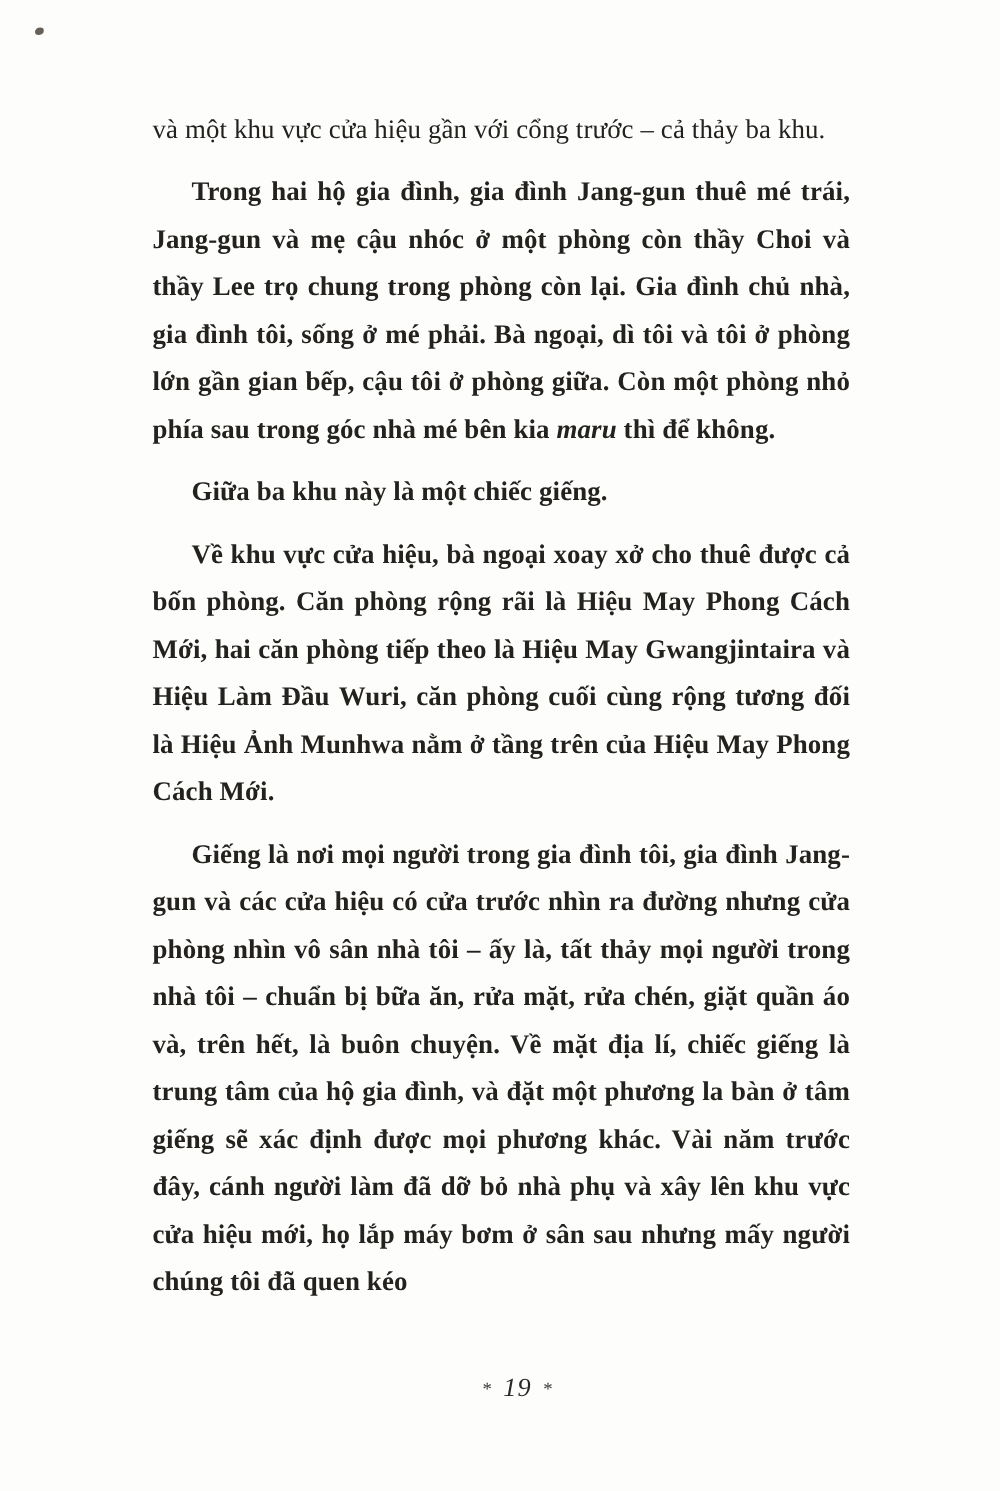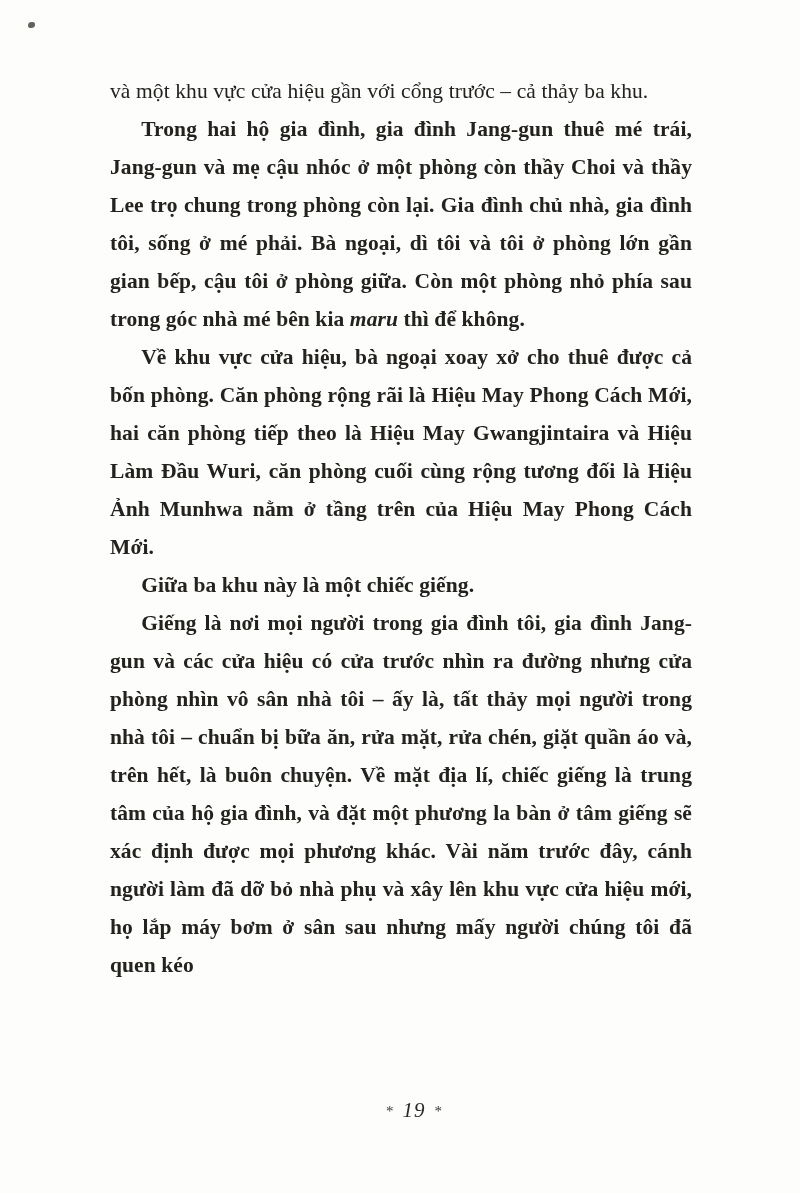--- a/index.html
+++ b/index.html
@@ -32,21 +32,21 @@
     left: 110px;
     top: 72px;
     width: 582px;
     font-size: 21.5px;
     line-height: 38px;
     text-align: justify;
     text-justify: inter-word;
     letter-spacing: 0.1px;
   }
   .text-block p {
-    margin: 0;
+    margin: 12px;
     padding: 0;
   }
   .text-block p.indent {
     text-indent: 1.45em;
     font-weight: bold;
   }
   .text-block .italic {
     font-style: italic;
   }
   .page-footer {
@@ -74,22 +74,22 @@
 </head>
 <body>
 
 <div class="book-page">
 
   <div class="scan-speck"></div>
 
   <div class="text-block">
       <p><span>và một khu vực cửa hiệu gần với cổng trước – cả thảy ba khu.</span></p>
       <p class="indent"><span>Trong hai hộ gia đình, gia đình Jang-gun thuê mé trái, Jang-gun và mẹ cậu nhóc ở một phòng còn thầy Choi và thầy Lee trọ chung trong phòng còn lại. Gia đình chủ nhà, gia đình tôi, sống ở mé phải. Bà ngoại, dì tôi và tôi ở phòng lớn gần gian bếp, cậu tôi ở phòng giữa. Còn một phòng nhỏ phía sau trong góc nhà mé bên kia </span><span class="italic">maru</span><span> thì để không.</span></p>
+      <p class="indent"><span>Giữa ba khu này là một chiếc giếng.</span></p>
       <p class="indent"><span>Về khu vực cửa hiệu, bà ngoại xoay xở cho thuê được cả bốn phòng. Căn phòng rộng rãi là Hiệu May Phong Cách Mới, hai căn phòng tiếp theo là Hiệu May Gwangjintaira và Hiệu Làm Đầu Wuri, căn phòng cuối cùng rộng tương đối là Hiệu Ảnh Munhwa nằm ở tầng trên của Hiệu May Phong Cách Mới.</span></p>
-      <p class="indent"><span>Giữa ba khu này là một chiếc giếng.</span></p>
       <p class="indent"><span>Giếng là nơi mọi người trong gia đình tôi, gia đình Jang-gun và các cửa hiệu có cửa trước nhìn ra đường nhưng cửa phòng nhìn vô sân nhà tôi – ấy là, tất thảy mọi người trong nhà tôi – chuẩn bị bữa ăn, rửa mặt, rửa chén, giặt quần áo và, trên hết, là buôn chuyện. Về mặt địa lí, chiếc giếng là trung tâm của hộ gia đình, và đặt một phương la bàn ở tâm giếng sẽ xác định được mọi phương khác. Vài năm trước đây, cánh người làm đã dỡ bỏ nhà phụ và xây lên khu vực cửa hiệu mới, họ lắp máy bơm ở sân sau nhưng mấy người chúng tôi đã quen kéo</span></p>
     </div>
 
   <div class="page-footer">
     <span class="ornament">*</span><span class="pn">19</span><span class="ornament">*</span>
   </div>
 
 </div>
 
 </body></html>

